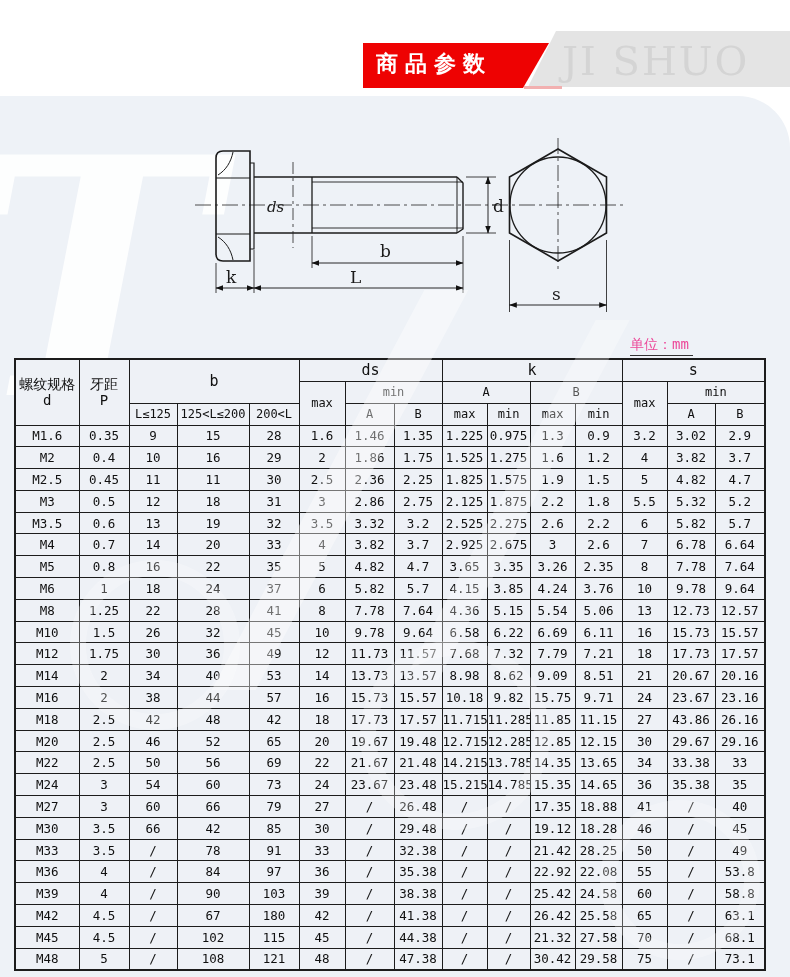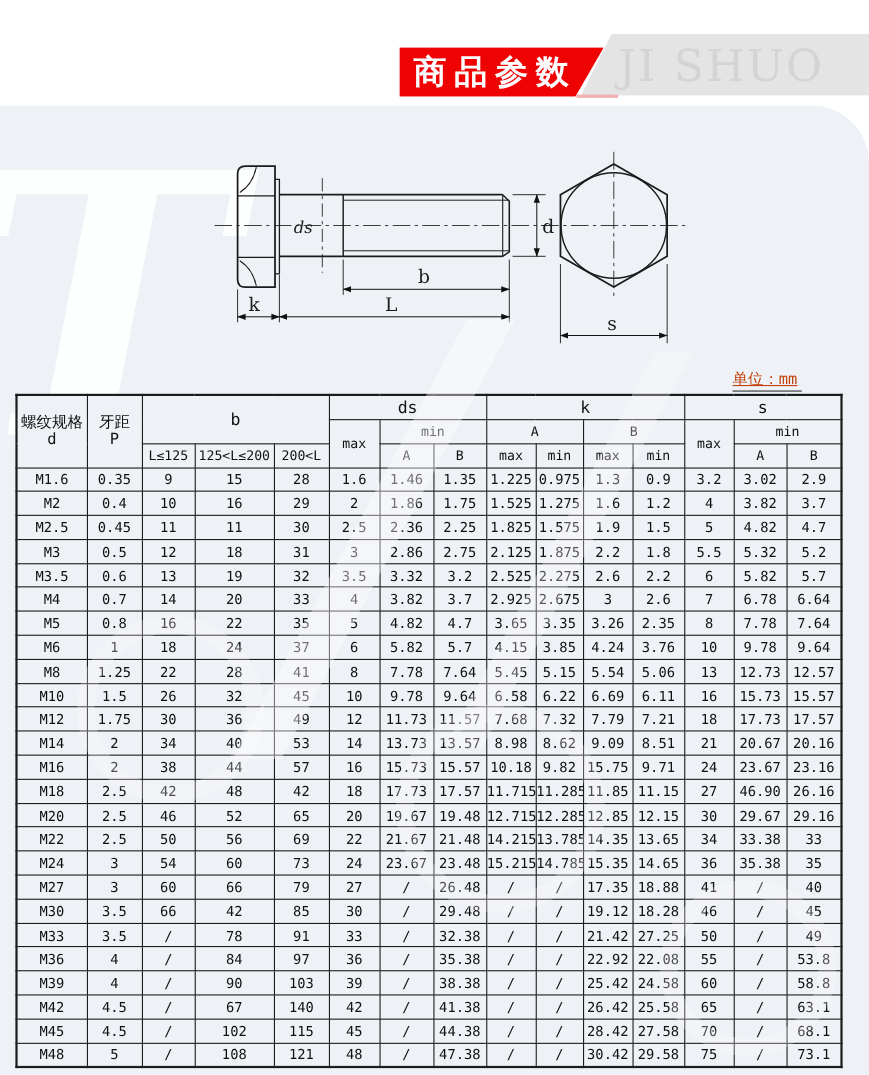--- a/index.html
+++ b/index.html
@@ -10,42 +10,42 @@
   
   .brand-strip { position:absolute; left:528px; top:31px; width:262px; height:56px;
                  background:#e4e4e4; clip-path:polygon(28px 0,100% 0,100% 100%,0 100%);
                  z-index:6; }
   .brand-text { position:absolute; left:562px; top:38px; width:220px; z-index:7;
                 font-family:"DejaVu Serif","Liberation Serif",serif;
                 font-size:40px; letter-spacing:2px; color:#d4d4d4; }
   .red-banner { position:absolute; left:363px; top:43px; width:186px; height:45px;
                 background:#ee0202; clip-path:polygon(0 0,100% 0,calc(100% - 26px) 100%,0 100%);
                 z-index:8; display:flex; align-items:center; }
-  .red-banner-title { color:#fff; font-weight:700; font-size:30px; letter-spacing:7px;
+  .red-banner-title { color:#fff; font-weight:700; font-size:22px; letter-spacing:7px;
                       padding-left:13px; line-height:45px; white-space:nowrap;
-                      font-family:Liberation Sans, sans-serif; }
+                      font-family:Liberation Mono, monospace; }
   .red-sliver { position:absolute; left:524px; top:86px; width:38px; height:3px;
                 background:#f2b0b0; z-index:7; }
 
   
   .card { position:absolute; left:0; top:96px; width:790px; height:881px;
           background:#eef2f7; border-top-right-radius:52px; z-index:1; }
   .big-t-watermark { position:absolute; left:-30px; top:18px; z-index:1;
           font-family:"DejaVu Serif","Liberation Serif",serif; font-style:italic;
           font-weight:700; font-size:330px; line-height:1; color:rgba(255,255,255,0.88);
           pointer-events:none; }
 
   
   .diagram { position:absolute; left:0; top:125px; width:790px; height:210px; z-index:3; }
   .diagram text { font-family:"DejaVu Serif","Liberation Serif",serif; fill:#1b1b1b; }
 
   
-  .unit-label { position:absolute; left:666px; top:336px; z-index:4;
-                font-size:14px; color:#c2410c; border-bottom:1px solid #333;
-                padding:0 4px 1px 0;text-decoration:underline; }
+  .unit-label { position:absolute; left:630px; top:336px; z-index:4;
+                font-size:14px; color:#ec4899; border-bottom:1px solid #333;
+                padding:0 4px 1px 0; }
 
   
   table.spec { position:absolute; left:14px; top:358px; width:750px; z-index:4;
                border-collapse:collapse; table-layout:fixed;
                font-size:12.5px; color:#101010; }
   table.spec th, table.spec td { border:1px solid #1c1c1c; text-align:center;
                vertical-align:middle; padding:0; background:#eef1f6;
                overflow:hidden; white-space:nowrap; }
   table.spec { border:2px solid #1c1c1c; }
   table.spec thead tr { height:22px; }
@@ -322,21 +322,21 @@
         </tr>
         <tr>
           <td>M8</td>
           <td>1.25</td>
           <td>22</td>
           <td>28</td>
           <td>41</td>
           <td>8</td>
           <td>7.78</td>
           <td>7.64</td>
-          <td>5.45</td>
+          <td>4.36</td>
           <td>5.15</td>
           <td>5.54</td>
           <td>5.06</td>
           <td>13</td>
           <td>12.73</td>
           <td>12.57</td>
         </tr>
         <tr>
           <td>M10</td>
           <td>1.5</td>
@@ -412,21 +412,21 @@
           <td>48</td>
           <td>42</td>
           <td>18</td>
           <td>17.73</td>
           <td>17.57</td>
           <td>11.715</td>
           <td>11.285</td>
           <td>11.85</td>
           <td>11.15</td>
           <td>27</td>
-          <td>46.90</td>
+          <td>43.86</td>
           <td>26.16</td>
         </tr>
         <tr>
           <td>M20</td>
           <td>2.5</td>
           <td>46</td>
           <td>52</td>
           <td>65</td>
           <td>20</td>
           <td>19.67</td>
@@ -512,21 +512,21 @@
           <td>3.5</td>
           <td>/</td>
           <td>78</td>
           <td>91</td>
           <td>33</td>
           <td>/</td>
           <td>32.38</td>
           <td>/</td>
           <td>/</td>
           <td>21.42</td>
-          <td>27.25</td>
+          <td>28.25</td>
           <td>50</td>
           <td>/</td>
           <td>49</td>
         </tr>
         <tr>
           <td>M36</td>
           <td>4</td>
           <td>/</td>
           <td>84</td>
           <td>97</td>
@@ -556,21 +556,21 @@
           <td>24.58</td>
           <td>60</td>
           <td>/</td>
           <td>58.8</td>
         </tr>
         <tr>
           <td>M42</td>
           <td>4.5</td>
           <td>/</td>
           <td>67</td>
-          <td>140</td>
+          <td>180</td>
           <td>42</td>
           <td>/</td>
           <td>41.38</td>
           <td>/</td>
           <td>/</td>
           <td>26.42</td>
           <td>25.58</td>
           <td>65</td>
           <td>/</td>
           <td>63.1</td>
@@ -579,21 +579,21 @@
           <td>M45</td>
           <td>4.5</td>
           <td>/</td>
           <td>102</td>
           <td>115</td>
           <td>45</td>
           <td>/</td>
           <td>44.38</td>
           <td>/</td>
           <td>/</td>
-          <td>28.42</td>
+          <td>21.32</td>
           <td>27.58</td>
           <td>70</td>
           <td>/</td>
           <td>68.1</td>
         </tr>
         <tr>
           <td>M48</td>
           <td>5</td>
           <td>/</td>
           <td>108</td>

